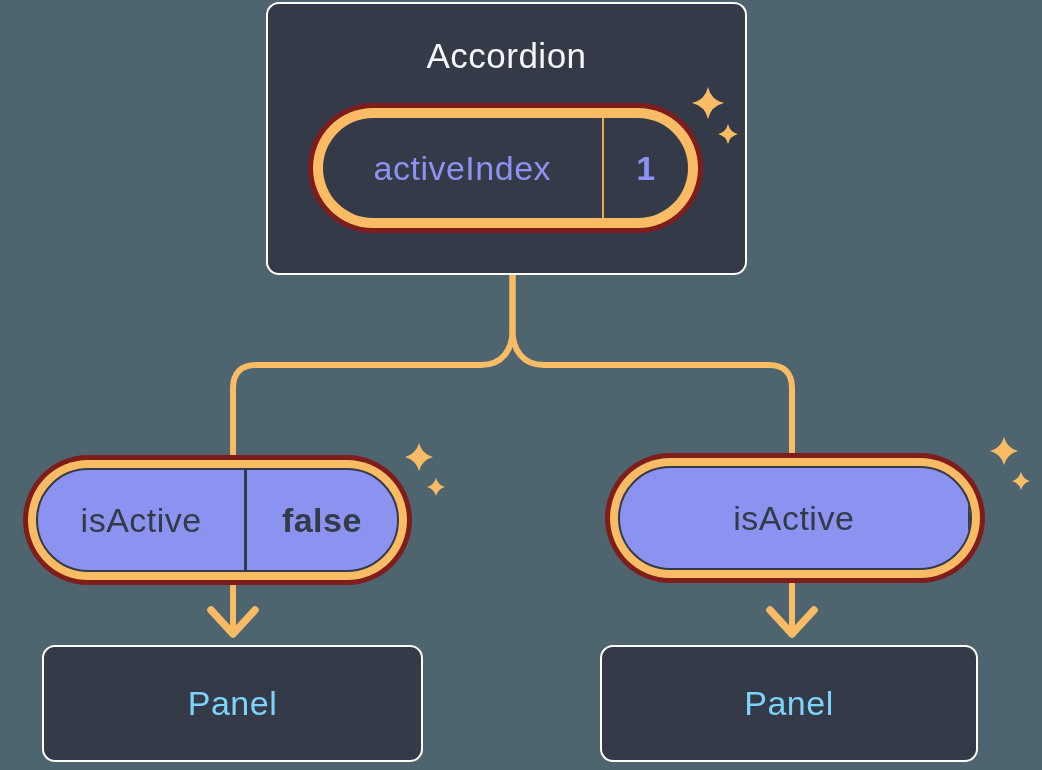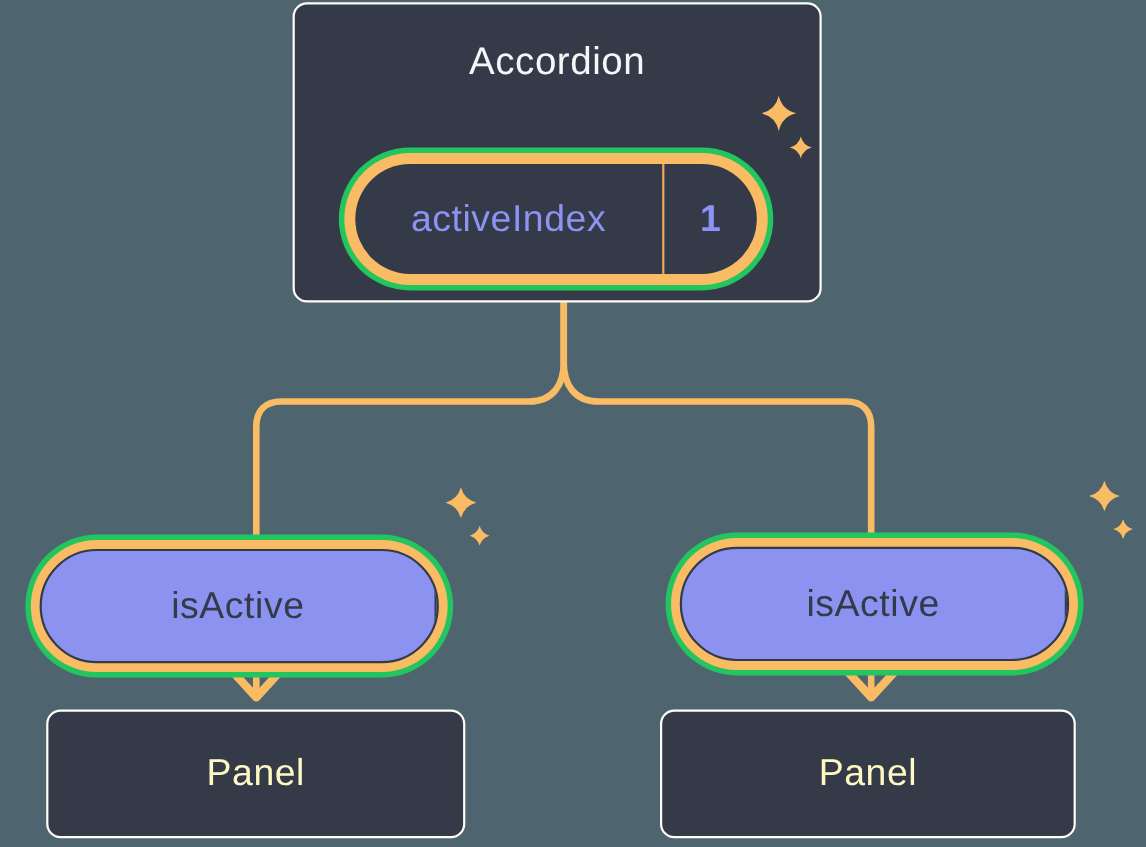--- a/index.html
+++ b/index.html
@@ -17,26 +17,26 @@
     border-radius:13px;box-sizing:border-box;
   }
   .accordion-card{left:266px;top:2px;width:481px;height:273px;}
   .card-title{
     position:absolute;left:0;right:0;top:32px;text-align:center;
     color:#f5f6f8;font-size:35px;font-weight:500;letter-spacing:.5px;
   }
   .panel-card{top:645px;height:117px;display:flex;align-items:center;justify-content:center;}
   .panel-left{left:42px;width:381px;}
   .panel-right{left:600px;width:378px;}
-  .panel-label{color:#fef9c3;font-size:34px;font-weight:500;letter-spacing:.5px;}
+  .panel-label{color:#7dd3fc;font-size:34px;font-weight:500;letter-spacing:.5px;}
 
   
   .pill-outer{
-    position:absolute;background:#22c55e;border-radius:999px;
-    padding:5px;box-sizing:border-box;margin-top:31px;
+    position:absolute;background:#7f1d1d;border-radius:999px;
+    padding:5px;box-sizing:border-box;
   }
   .pill-mid{background:#f9bb64;border-radius:999px;height:100%;box-sizing:border-box;}
   .pill-inner{
     border-radius:999px;height:100%;box-sizing:border-box;
     display:flex;align-items:stretch;overflow:hidden;
   }
   .top-pill{left:40px;top:99px;width:395px;height:130px;}
   .top-pill .pill-mid{padding:10px;}
   .top-pill .pill-inner{background:#343a48;}
   .top-pill .cell{color:#8d93f2;}
@@ -89,20 +89,21 @@
         </div>
       </div>
     </div>
   </div>
 
   <div class="pill-outer state-pill pill-isactive-left">
     <div class="pill-mid">
       <div class="pill-inner">
         <div class="cell name">isActive</div>
         <div class="divider"></div>
+        <div class="cell value">false</div>
       </div>
     </div>
   </div>
 
   <div class="pill-outer state-pill pill-isactive-right">
     <div class="pill-mid">
       <div class="pill-inner">
         <div class="cell name">isActive</div>
         <div class="divider"></div>
       </div>

